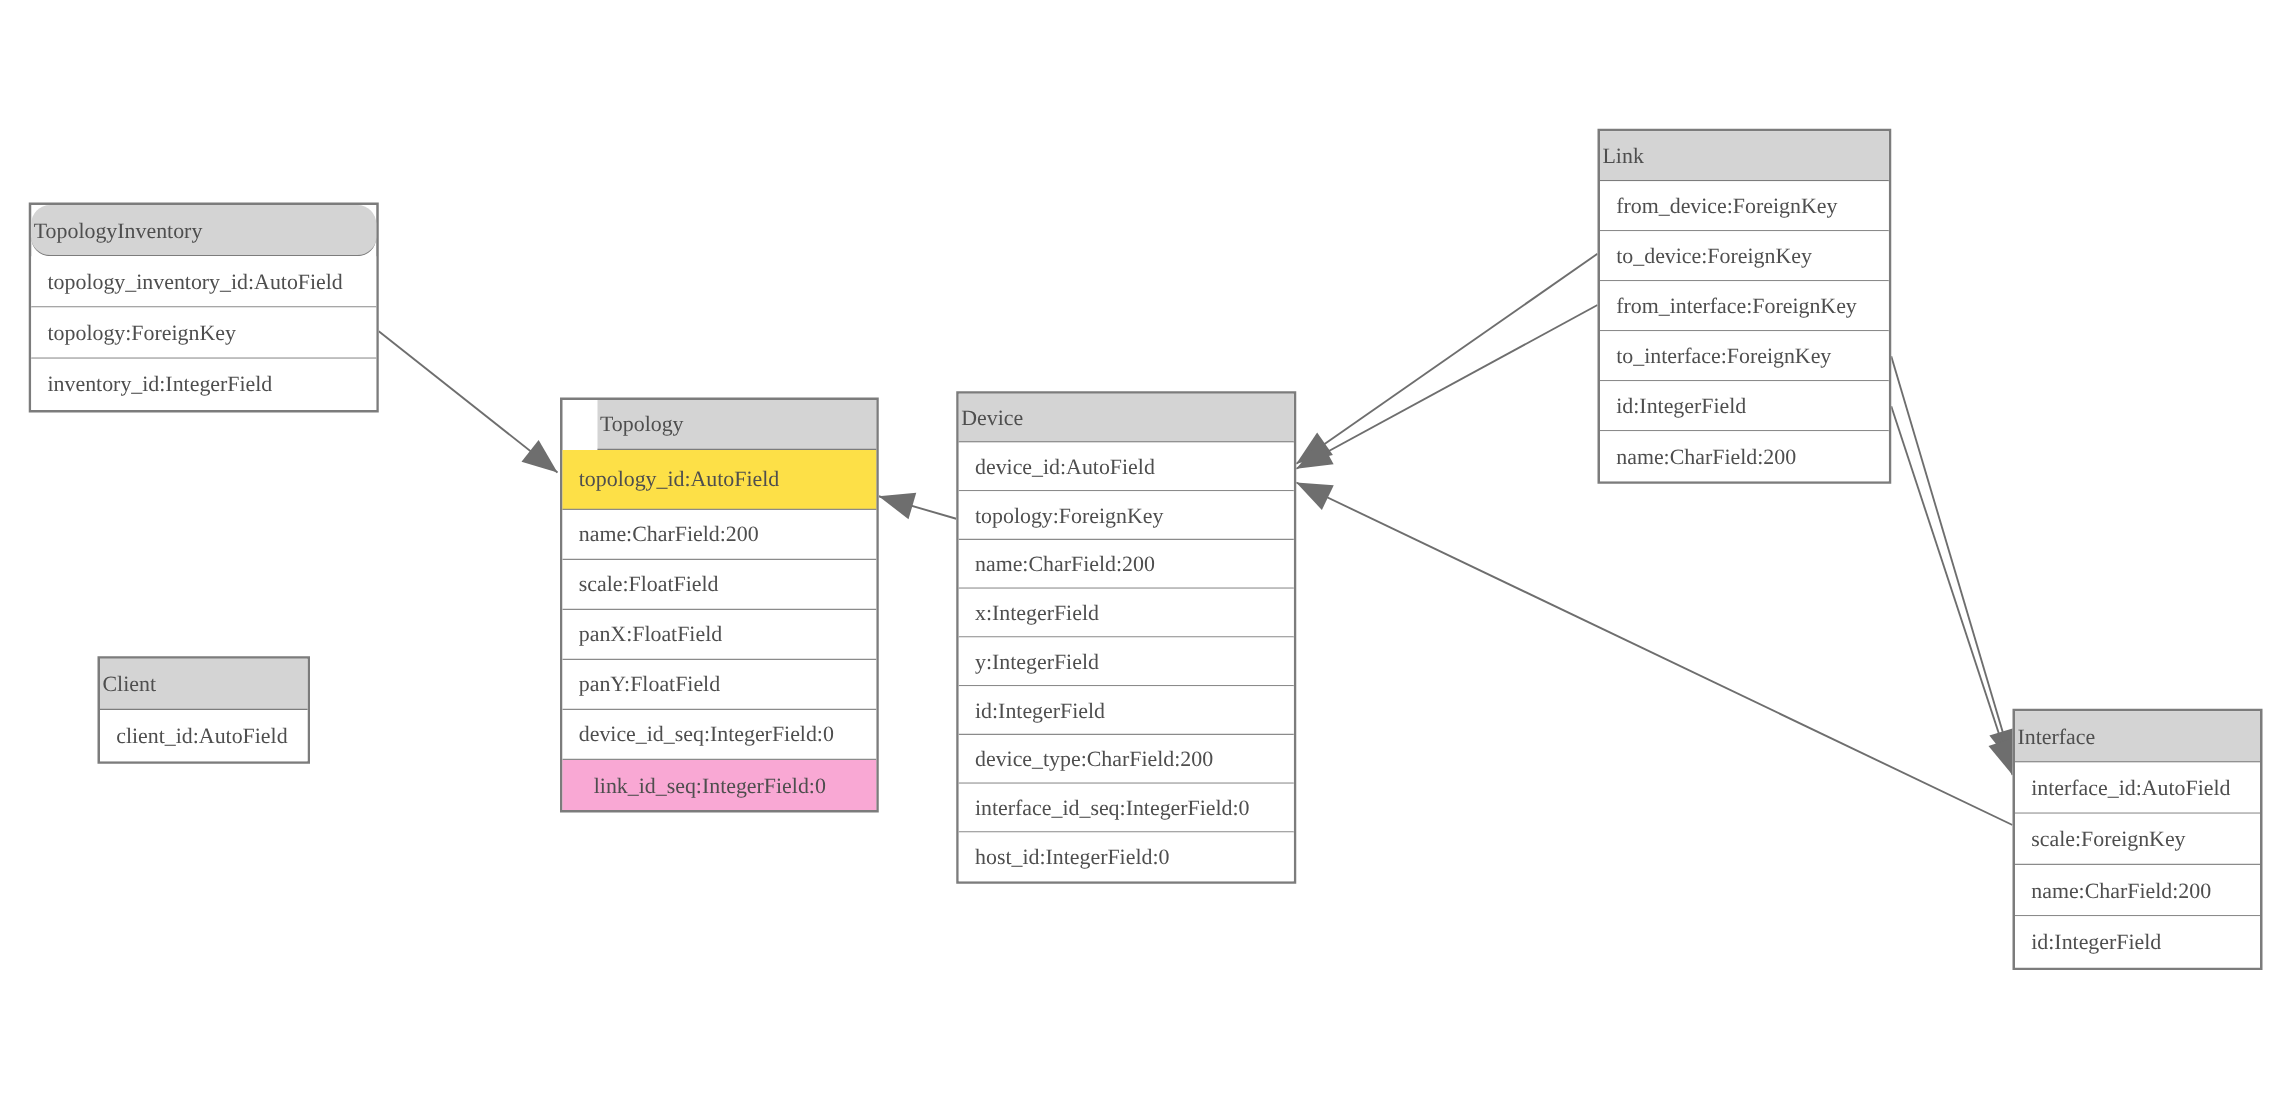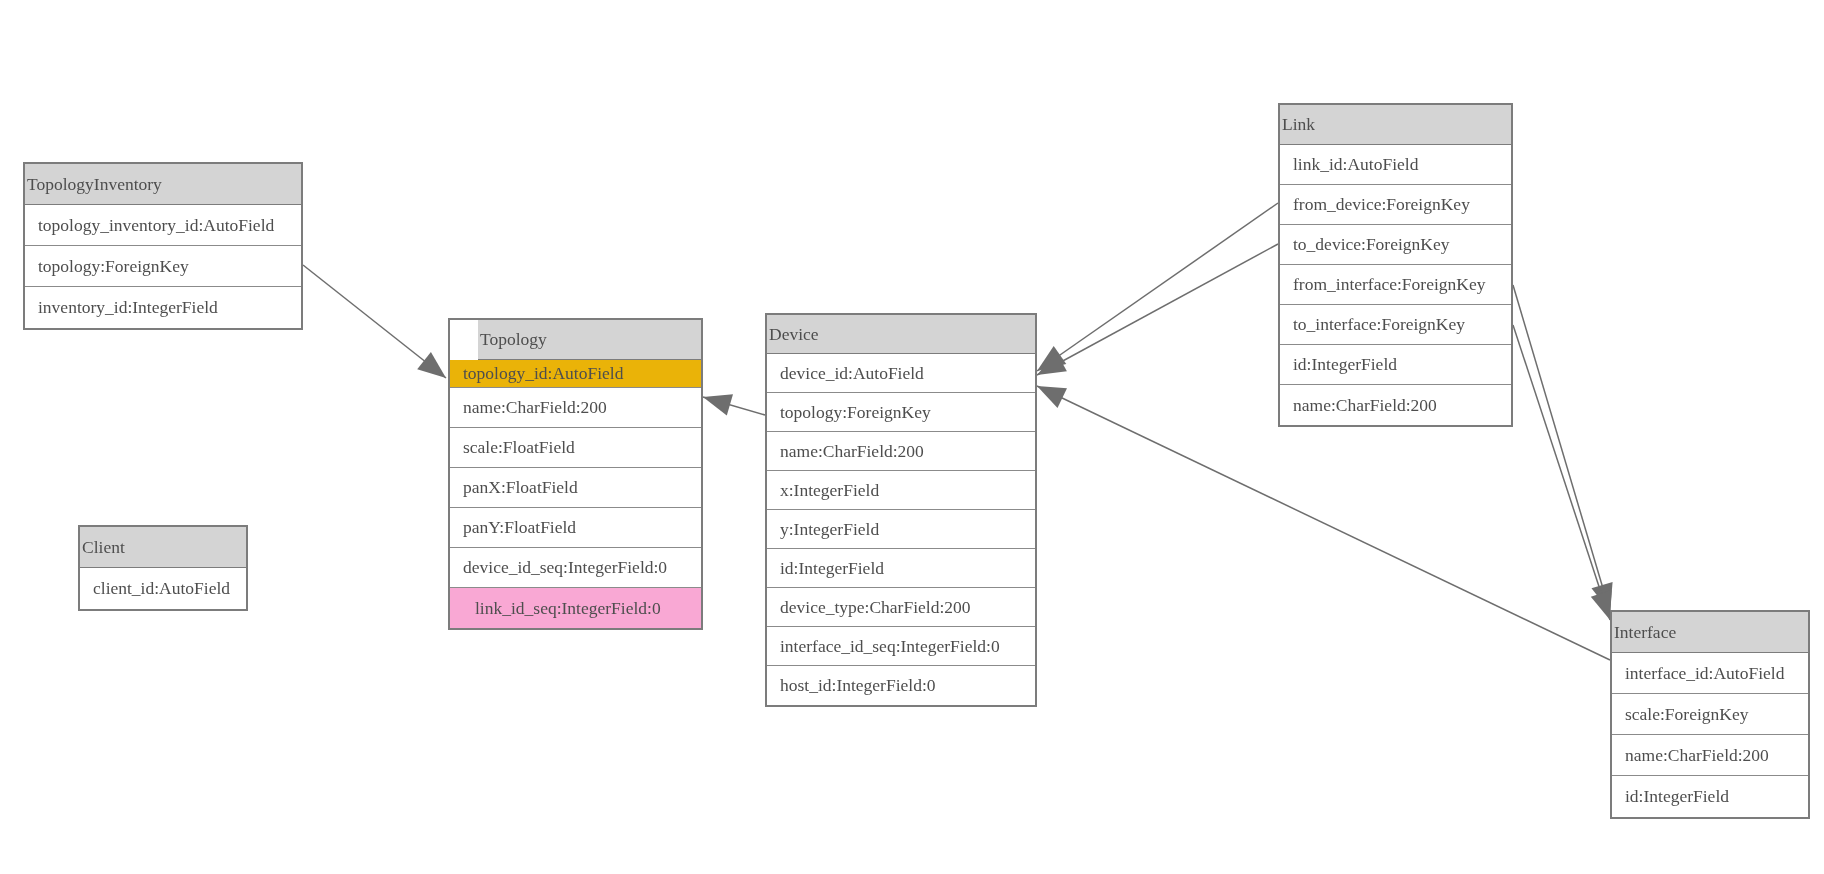--- a/index.html
+++ b/index.html
@@ -68,28 +68,28 @@
       <line x1="1278" y1="244" x2="1037" y2="375" stroke="#6e6e6e" stroke-width="1.5"></line>
       <polygon points="1037,375 1066.9,371.3 1056.3,352.0" fill="#6e6e6e"></polygon>
       <line x1="1513" y1="285" x2="1610" y2="612" stroke="#6e6e6e" stroke-width="1.5"></line>
       <polygon points="1610,612 1612.6,582.0 1591.5,588.3" fill="#6e6e6e"></polygon>
       <line x1="1513" y1="325" x2="1610" y2="620" stroke="#6e6e6e" stroke-width="1.5"></line>
       <polygon points="1610,620 1611.7,590.0 1590.8,596.8" fill="#6e6e6e"></polygon>
       <line x1="1610" y1="660" x2="1037" y2="386" stroke="#6e6e6e" stroke-width="1.5"></line>
       <polygon points="1037,386 1057.5,408.0 1067.0,388.2" fill="#6e6e6e"></polygon>
     </svg>
 <div class="entity" style="left: 23px; top: 162px; width: 280px; border-color: rgb(124, 124, 124); color: rgb(78, 78, 78);">
-      <div class="entity-header" style="height: 41px; background: rgb(212, 212, 212); border-bottom-color: rgb(124, 124, 124);">TopologyInventory</div>
+      <div class="entity-header" style="height: 41px; background: rgb(212, 212, 212); border-bottom-color: rgb(124, 124, 124); border-radius: 15px;">TopologyInventory</div>
       <div class="entity-field" style="height: 41px; background: rgb(255, 255, 255); border-bottom-color: rgb(139, 139, 139);">topology_inventory_id:AutoField</div>
       <div class="entity-field" style="height: 41px; background: rgb(255, 255, 255); border-bottom-color: rgb(139, 139, 139);">topology:ForeignKey</div>
       <div class="entity-field" style="height: 41px; background: rgb(255, 255, 255); border-bottom-color: rgb(139, 139, 139);">inventory_id:IntegerField</div>
     </div>
     <div class="entity" style="left: 448px; top: 318px; width: 255px; border-color: rgb(124, 124, 124); color: rgb(78, 78, 78);">
       <div class="entity-header" style="height: 40px; background: rgb(212, 212, 212); border-bottom-color: rgb(124, 124, 124); margin-left: 28px;">Topology</div>
-      <div class="entity-field" style="height: 28px; background: #eab308; border-bottom-color: rgb(139, 139, 139);">topology_id:AutoField</div>
+      <div class="entity-field" style="height: 48px; background: #fde047; border-bottom-color: rgb(139, 139, 139);">topology_id:AutoField</div>
       <div class="entity-field" style="height: 40px; background: rgb(255, 255, 255); border-bottom-color: rgb(139, 139, 139);">name:CharField:200</div>
       <div class="entity-field" style="height: 40px; background: rgb(255, 255, 255); border-bottom-color: rgb(139, 139, 139);">scale:FloatField</div>
       <div class="entity-field" style="height: 40px; background: rgb(255, 255, 255); border-bottom-color: rgb(139, 139, 139);">panX:FloatField</div>
       <div class="entity-field" style="height: 40px; background: rgb(255, 255, 255); border-bottom-color: rgb(139, 139, 139); text-align: right;">panY:FloatField</div>
       <div class="entity-field" style="height: 40px; background: rgb(255, 255, 255); border-bottom-color: rgb(139, 139, 139);">device_id_seq:IntegerField:0</div>
       <div class="entity-field" style="height: 40px; background: #f9a8d4; border-bottom-color: rgb(139, 139, 139); padding-left: 25px;">link_id_seq:IntegerField:0</div>
     </div>
     <div class="entity" style="left: 78px; top: 525px; width: 170px; border-color: rgb(124, 124, 124); color: rgb(78, 78, 78);">
       <div class="entity-header" style="height: 41px; background: rgb(212, 212, 212); border-bottom-color: rgb(124, 124, 124);">Client</div>
       <div class="entity-field" style="height: 41px; background: rgb(255, 255, 255); border-bottom-color: rgb(139, 139, 139);">client_id:AutoField</div>
@@ -101,28 +101,27 @@
       <div class="entity-field" style="height: 39px; background: rgb(255, 255, 255); border-bottom-color: rgb(139, 139, 139);">name:CharField:200</div>
       <div class="entity-field" style="height: 39px; background: rgb(255, 255, 255); border-bottom-color: rgb(139, 139, 139);">x:IntegerField</div>
       <div class="entity-field" style="height: 39px; background: rgb(255, 255, 255); border-bottom-color: rgb(139, 139, 139);">y:IntegerField</div>
       <div class="entity-field" style="height: 39px; background: rgb(255, 255, 255); border-bottom-color: rgb(139, 139, 139);">id:IntegerField</div>
       <div class="entity-field" style="height: 39px; background: rgb(255, 255, 255); border-bottom-color: rgb(139, 139, 139);">device_type:CharField:200</div>
       <div class="entity-field" style="height: 39px; background: rgb(255, 255, 255); border-bottom-color: rgb(139, 139, 139);">interface_id_seq:IntegerField:0</div>
       <div class="entity-field" style="height: 39px; background: rgb(255, 255, 255); border-bottom-color: rgb(139, 139, 139);">host_id:IntegerField:0</div>
     </div>
     <div class="entity" style="left: 1278px; top: 103px; width: 235px; border-color: rgb(124, 124, 124); color: rgb(78, 78, 78);">
       <div class="entity-header" style="height: 40px; background: rgb(212, 212, 212); border-bottom-color: rgb(124, 124, 124);">Link</div>
-      <div class="entity-field" style="height: 40px; background: rgb(255, 255, 255); border-bottom-color: rgb(139, 139, 139);">link_id:AutoField</div>
       <div class="entity-field" style="height: 40px; background: rgb(255, 255, 255); border-bottom-color: rgb(139, 139, 139);">from_device:ForeignKey</div>
       <div class="entity-field" style="height: 40px; background: rgb(255, 255, 255); border-bottom-color: rgb(139, 139, 139);">to_device:ForeignKey</div>
       <div class="entity-field" style="height: 40px; background: rgb(255, 255, 255); border-bottom-color: rgb(139, 139, 139);">from_interface:ForeignKey</div>
       <div class="entity-field" style="height: 40px; background: rgb(255, 255, 255); border-bottom-color: rgb(139, 139, 139);">to_interface:ForeignKey</div>
       <div class="entity-field" style="height: 40px; background: rgb(255, 255, 255); border-bottom-color: rgb(139, 139, 139);">id:IntegerField</div>
       <div class="entity-field" style="height: 40px; background: rgb(255, 255, 255); border-bottom-color: rgb(139, 139, 139);">name:CharField:200</div>
     </div>
-    <div class="entity" style="left: 1610px; top: 567px; width: 200px; border-color: rgb(124, 124, 124); color: rgb(78, 78, 78); margin-top: 43px;">
+    <div class="entity" style="left: 1610px; top: 567px; width: 200px; border-color: rgb(124, 124, 124); color: rgb(78, 78, 78);">
       <div class="entity-header" style="height: 41px; background: rgb(212, 212, 212); border-bottom-color: rgb(124, 124, 124);">Interface</div>
       <div class="entity-field" style="height: 41px; background: rgb(255, 255, 255); border-bottom-color: rgb(139, 139, 139);">interface_id:AutoField</div>
       <div class="entity-field" style="height: 41px; background: rgb(255, 255, 255); border-bottom-color: rgb(139, 139, 139);">scale:ForeignKey</div>
       <div class="entity-field" style="height: 41px; background: rgb(255, 255, 255); border-bottom-color: rgb(139, 139, 139);">name:CharField:200</div>
       <div class="entity-field" style="height: 41px; background: rgb(255, 255, 255); border-bottom-color: rgb(139, 139, 139);">id:IntegerField</div>
     </div>
   </div>
 
 </body></html>

